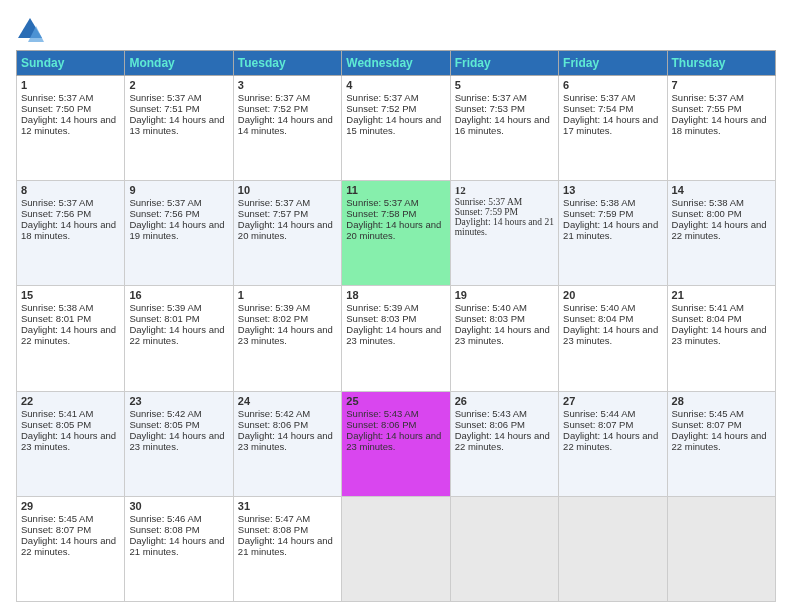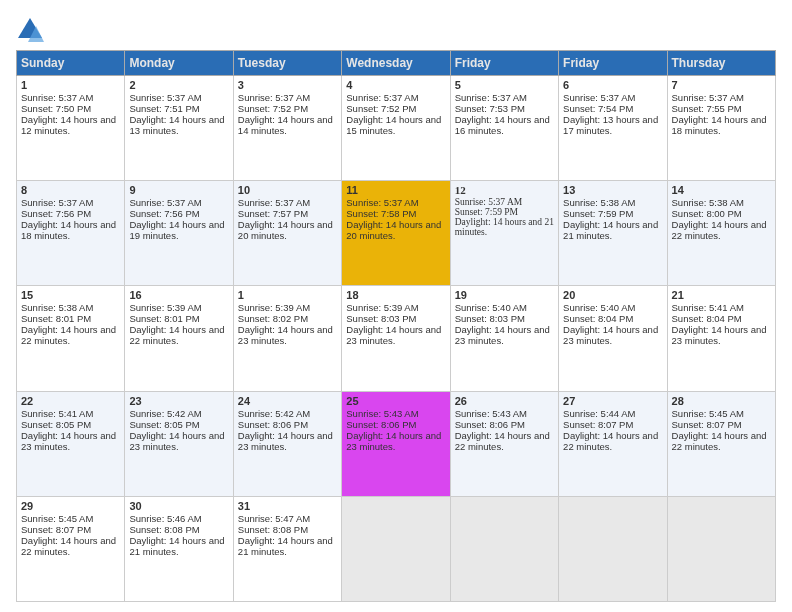--- a/index.html
+++ b/index.html
@@ -62,21 +62,21 @@
       color: #333;
     }
     .calendar {
       flex: 1;
       border-collapse: collapse;
       width: 100%;
       table-layout: fixed;
     }
     .calendar th {
       background: #2a6db5;
-      color: #e5e5e5;
+      color: #5eead4;
       font-size: 12px;
       font-weight: bold;
       padding: 5px 4px;
       text-align: left;
       border: 1px solid #aaa;
     }
     .calendar td {
       border: 1px solid #ccc;
       vertical-align: top;
       padding: 3px 4px;
@@ -133,28 +133,28 @@
           <th>Thursday</th>
         </tr>
     </thead>
     <tbody id="calendar-body">
     <tr>
           <td style="background: rgb(255, 255, 255);"><span class="day-num">1</span><span>Sunrise: 5:37 AM</span><br><span>Sunset: 7:50 PM</span><br><span>Daylight: 14 hours and 12 minutes.</span></td>
           <td style="background: rgb(255, 255, 255);"><span class="day-num">2</span><span>Sunrise: 5:37 AM</span><br><span>Sunset: 7:51 PM</span><br><span>Daylight: 14 hours and 13 minutes.</span></td>
           <td style="background: rgb(255, 255, 255);"><span class="day-num">3</span><span>Sunrise: 5:37 AM</span><br><span>Sunset: 7:52 PM</span><br><span>Daylight: 14 hours and 14 minutes.</span></td>
           <td style="background: rgb(255, 255, 255);"><span class="day-num">4</span><span>Sunrise: 5:37 AM</span><br><span>Sunset: 7:52 PM</span><br><span>Daylight: 14 hours and 15 minutes.</span></td>
           <td style="background: rgb(255, 255, 255);"><span class="day-num">5</span><span>Sunrise: 5:37 AM</span><br><span>Sunset: 7:53 PM</span><br><span>Daylight: 14 hours and 16 minutes.</span></td>
-          <td style="background: rgb(255, 255, 255);"><span class="day-num">6</span><span>Sunrise: 5:37 AM</span><br><span>Sunset: 7:54 PM</span><br><span>Daylight: 13 hours and 17 minutes.</span></td>
+          <td style="background: rgb(255, 255, 255);"><span class="day-num">6</span><span>Sunrise: 5:37 AM</span><br><span>Sunset: 7:54 PM</span><br><span>Daylight: 14 hours and 17 minutes.</span></td>
           <td style="background: rgb(255, 255, 255);"><span class="day-num">7</span><span>Sunrise: 5:37 AM</span><br><span>Sunset: 7:55 PM</span><br><span>Daylight: 14 hours and 18 minutes.</span></td>
         </tr>
         <tr>
           <td style="background: rgb(240, 244, 250);"><span class="day-num">8</span><span>Sunrise: 5:37 AM</span><br><span>Sunset: 7:56 PM</span><br><span>Daylight: 14 hours and 18 minutes.</span></td>
           <td style="background: rgb(240, 244, 250);"><span class="day-num">9</span><span>Sunrise: 5:37 AM</span><br><span>Sunset: 7:56 PM</span><br><span>Daylight: 14 hours and 19 minutes.</span></td>
           <td style="background: rgb(240, 244, 250);"><span class="day-num">10</span><span>Sunrise: 5:37 AM</span><br><span>Sunset: 7:57 PM</span><br><span>Daylight: 14 hours and 20 minutes.</span></td>
-          <td style="background: #eab308;"><span class="day-num">11</span><span>Sunrise: 5:37 AM</span><br><span>Sunset: 7:58 PM</span><br><span>Daylight: 14 hours and 20 minutes.</span></td>
+          <td style="background: #86efac;"><span class="day-num">11</span><span>Sunrise: 5:37 AM</span><br><span>Sunset: 7:58 PM</span><br><span>Daylight: 14 hours and 20 minutes.</span></td>
           <td style="background: rgb(240, 244, 250); font-family: Liberation Serif, serif;"><span class="day-num">12</span><span>Sunrise: 5:37 AM</span><br><span>Sunset: 7:59 PM</span><br><span>Daylight: 14 hours and 21 minutes.</span></td>
           <td style="background: rgb(240, 244, 250);"><span class="day-num">13</span><span>Sunrise: 5:38 AM</span><br><span>Sunset: 7:59 PM</span><br><span>Daylight: 14 hours and 21 minutes.</span></td>
           <td style="background: rgb(240, 244, 250);"><span class="day-num">14</span><span>Sunrise: 5:38 AM</span><br><span>Sunset: 8:00 PM</span><br><span>Daylight: 14 hours and 22 minutes.</span></td>
         </tr>
         <tr>
           <td style="background: rgb(255, 255, 255); border-radius: 29px;"><span class="day-num">15</span><span>Sunrise: 5:38 AM</span><br><span>Sunset: 8:01 PM</span><br><span>Daylight: 14 hours and 22 minutes.</span></td>
           <td style="background: rgb(255, 255, 255);"><span class="day-num">16</span><span>Sunrise: 5:39 AM</span><br><span>Sunset: 8:01 PM</span><br><span>Daylight: 14 hours and 22 minutes.</span></td>
           <td style="background: rgb(255, 255, 255);"><span class="day-num">1</span><span>Sunrise: 5:39 AM</span><br><span>Sunset: 8:02 PM</span><br><span>Daylight: 14 hours and 23 minutes.</span></td>
           <td style="background: rgb(255, 255, 255);"><span class="day-num">18</span><span>Sunrise: 5:39 AM</span><br><span>Sunset: 8:03 PM</span><br><span>Daylight: 14 hours and 23 minutes.</span></td>
           <td style="background: rgb(255, 255, 255);"><span class="day-num">19</span><span>Sunrise: 5:40 AM</span><br><span>Sunset: 8:03 PM</span><br><span>Daylight: 14 hours and 23 minutes.</span></td>

